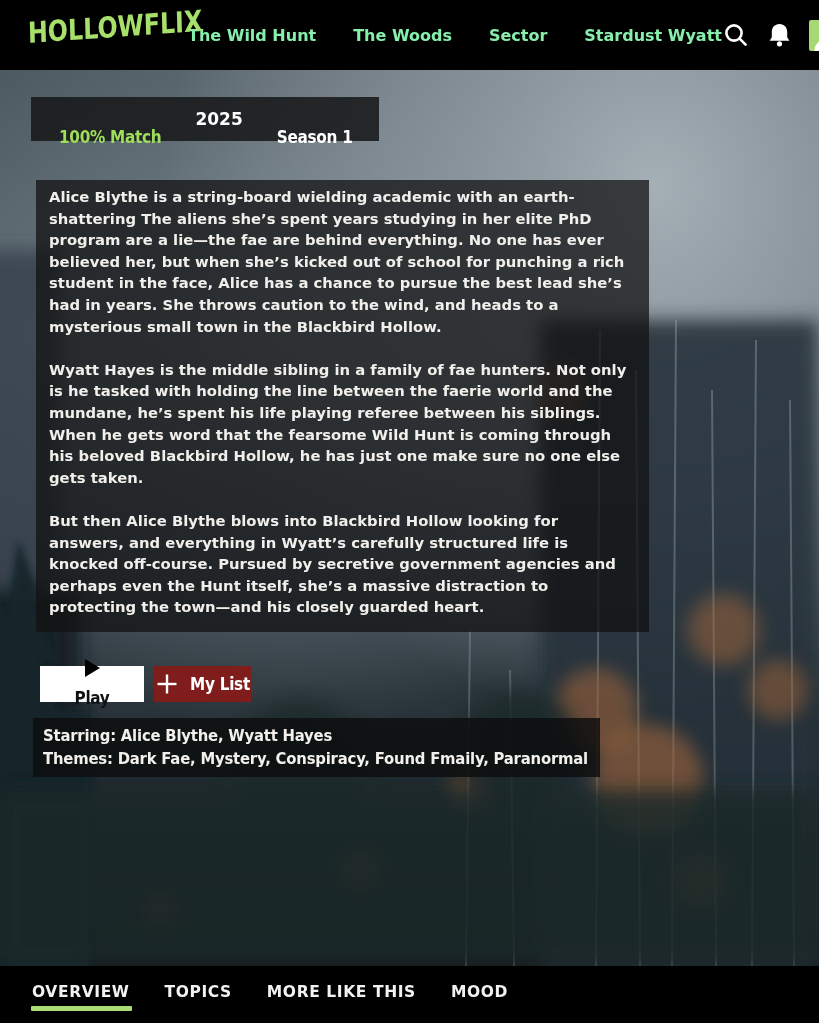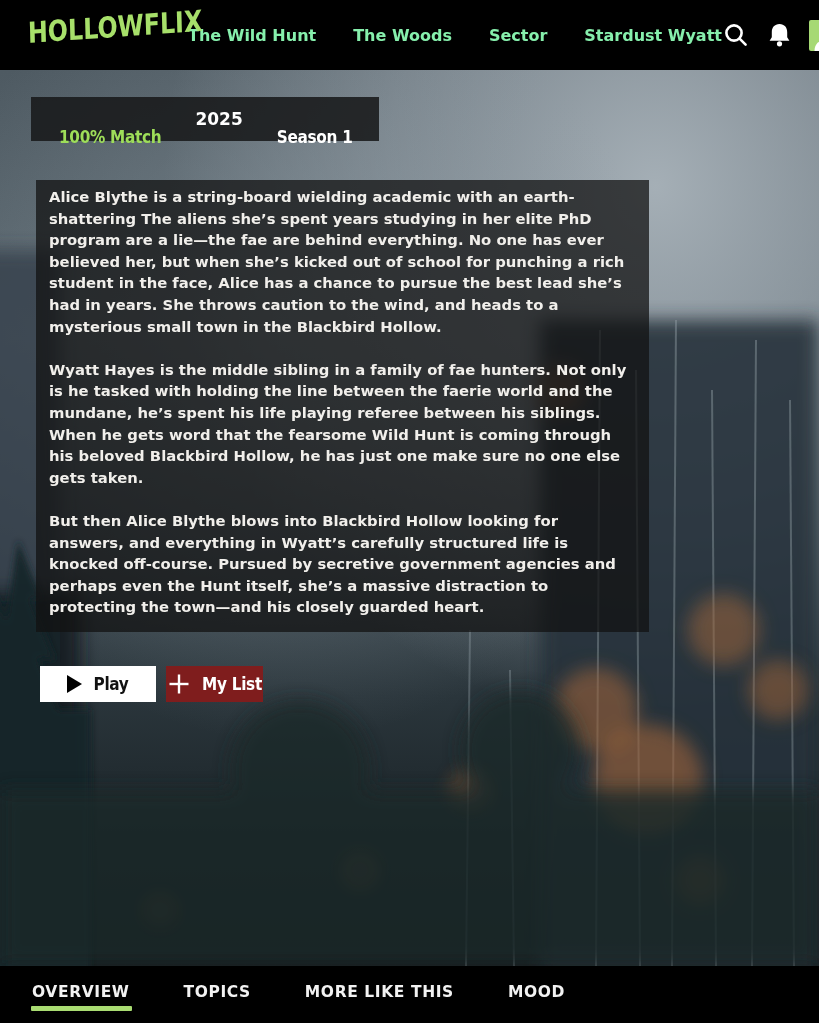--- a/index.html
+++ b/index.html
@@ -85,21 +85,21 @@
   .synopsis p + p { margin-top:21.6px; }
 
   .actions { display:flex; gap:10px; margin: 34px 0 0 40px; }
   .btn {
     height:36px; display:flex; align-items:center; justify-content:center;
     gap:11px; cursor:pointer; border:none;
     font-family:inherit;
     font-weight:bold; font-size:17px; letter-spacing:-0.3px;
     font-stretch: semi-condensed;
   }
-  .btn-play { width:116px; background:#fff; color:#111; }
+  .btn-play { width:104px; background:#fff; color:#111;flex-direction:column; }
   .play-tri {
     width:0; height:0;
     border-left:15px solid #000;
     border-top:9.5px solid transparent;
     border-bottom:9.5px solid transparent;
   }
   .btn-mylist { width:97px; background:#7f1d1d; color:#fff; }
 
   .credits {
     display:inline-block;
@@ -114,21 +114,21 @@
     font-stretch: semi-condensed;
     white-space:nowrap;
   }
 
   
   .tabbar {
     position:absolute; left:0; right:0; bottom:0; height:57px;
     background:#000;
     display:flex; align-items:center;
     padding: 0 0 6px 32px;
-    gap:54px;
+    gap:35px;
     z-index:5;
   }
   .tab {
     position:relative;
     color:#f2f2f2; font-weight:bold; font-size:15.5px;
     letter-spacing:0.6px; cursor:pointer; white-space:nowrap;
   }
   .tab .tab-underline {
     display:none;
     position:absolute; left:-1px; right:-2px; bottom:-10px; height:5px;
@@ -274,20 +274,24 @@
         </button>
         <button class="btn btn-mylist">
           <svg width="24" height="24" viewBox="0 0 24 24">
             <line x1="12" y1="2.5" x2="12" y2="21.5" stroke="#fff" stroke-width="2.4"></line>
             <line x1="2.5" y1="12" x2="21.5" y2="12" stroke="#fff" stroke-width="2.4"></line>
           </svg>
           <span>My List</span>
         </button>
       </div>
 
+      <div class="credits">
+        <div>Starring: Alice Blythe, Wyatt Hayes</div>
+        <div>Themes: Dark Fae, Mystery, Conspiracy, Found Fmaily, Paranormal</div>
+      </div>
 
     </div>
   </section>
 
   <footer class="tabbar">
     <span class="tab active">
       <span>OVERVIEW</span>
       <span class="tab-underline" id="tab-underline" style="background: rgb(169, 220, 114);"></span>
     </span>
     <span class="tab">

